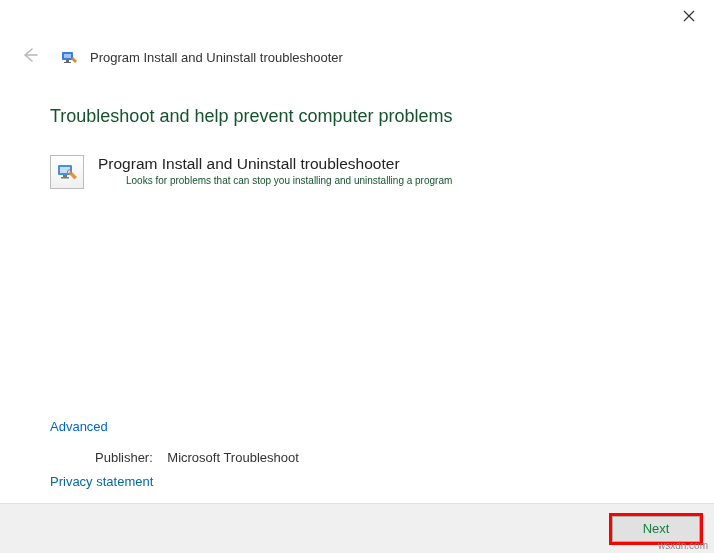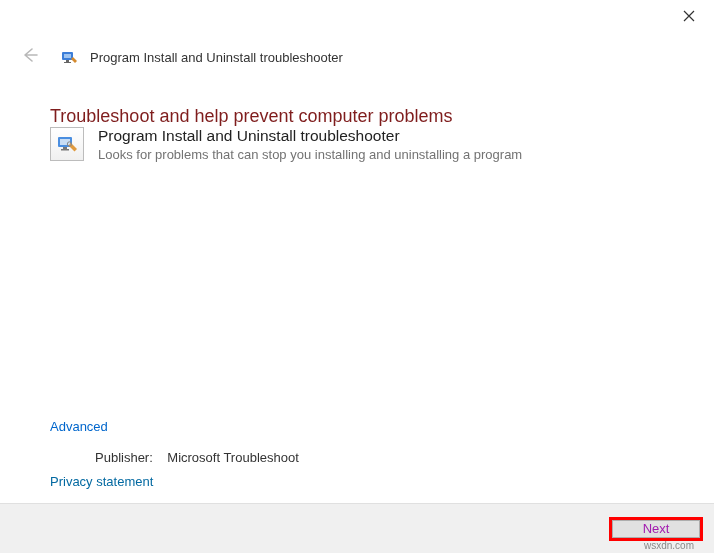--- a/index.html
+++ b/index.html
@@ -56,23 +56,24 @@
     }
     .app-icon svg { width: 18px; height: 18px; }
     .header-title {
       font-size: 13px;
       color: #333;
     }
     .content {
       padding: 30px 50px 0 50px;
     }
     .main-heading {
-      color: #7f1d1d;
+      color: #14532d;
       font-size: 18px;
       font-weight: 400;
+      margin-bottom: 28px;
     }
     .item-row {
       display: flex;
       gap: 14px;
       align-items: flex-start;
     }
     .item-icon {
       width: 34px;
       height: 34px;
       flex-shrink: 0;
@@ -83,22 +84,23 @@
       justify-content: center;
     }
     .item-icon svg { width: 24px; height: 24px; }
     .item-text { padding-top: 0px; }
     .item-title {
       font-size: 15.5px;
       color: #222;
       margin-bottom: 2px;
     }
     .item-desc {
-      font-size: 13px;
-      color: #737373;
+      font-size: 10px;
+      color: #14532d;
+      margin-left: 28px;
     }
     .bottom-links {
       position: absolute;
       left: 50px;
       bottom: 118px;
     }
     .link {
       color: #0066cc;
       font-size: 13px;
       cursor: pointer;
@@ -128,36 +130,36 @@
       background: #f0f0f0;
       border-top: 1px solid #e0e0e0;
       display: flex;
       justify-content: flex-end;
       align-items: center;
       padding-right: 14px;
       gap: 8px;
     }
     .btn {
       min-width: 88px;
-      height: 18px;
+      height: 26px;
       background: #e1e1e1;
       border: 1px solid #adadad;
       font-size: 13px;
       font-family: inherit;
-      color: #a21caf;
+      color: #15803d;
       cursor: pointer;
       padding: 0 14px;
     }
     .btn.highlight {
       outline: 3px solid #ff0000;
       outline-offset: 0;
     }
     .watermark {
       position: absolute;
-      right: 20px;
+      right: 6px;
       bottom: 2px;
       font-size: 10px;
       color: #888;
       text-align: center;
     }
   </style>
 </head>
 <body>
 
 <div class="titlebar">

